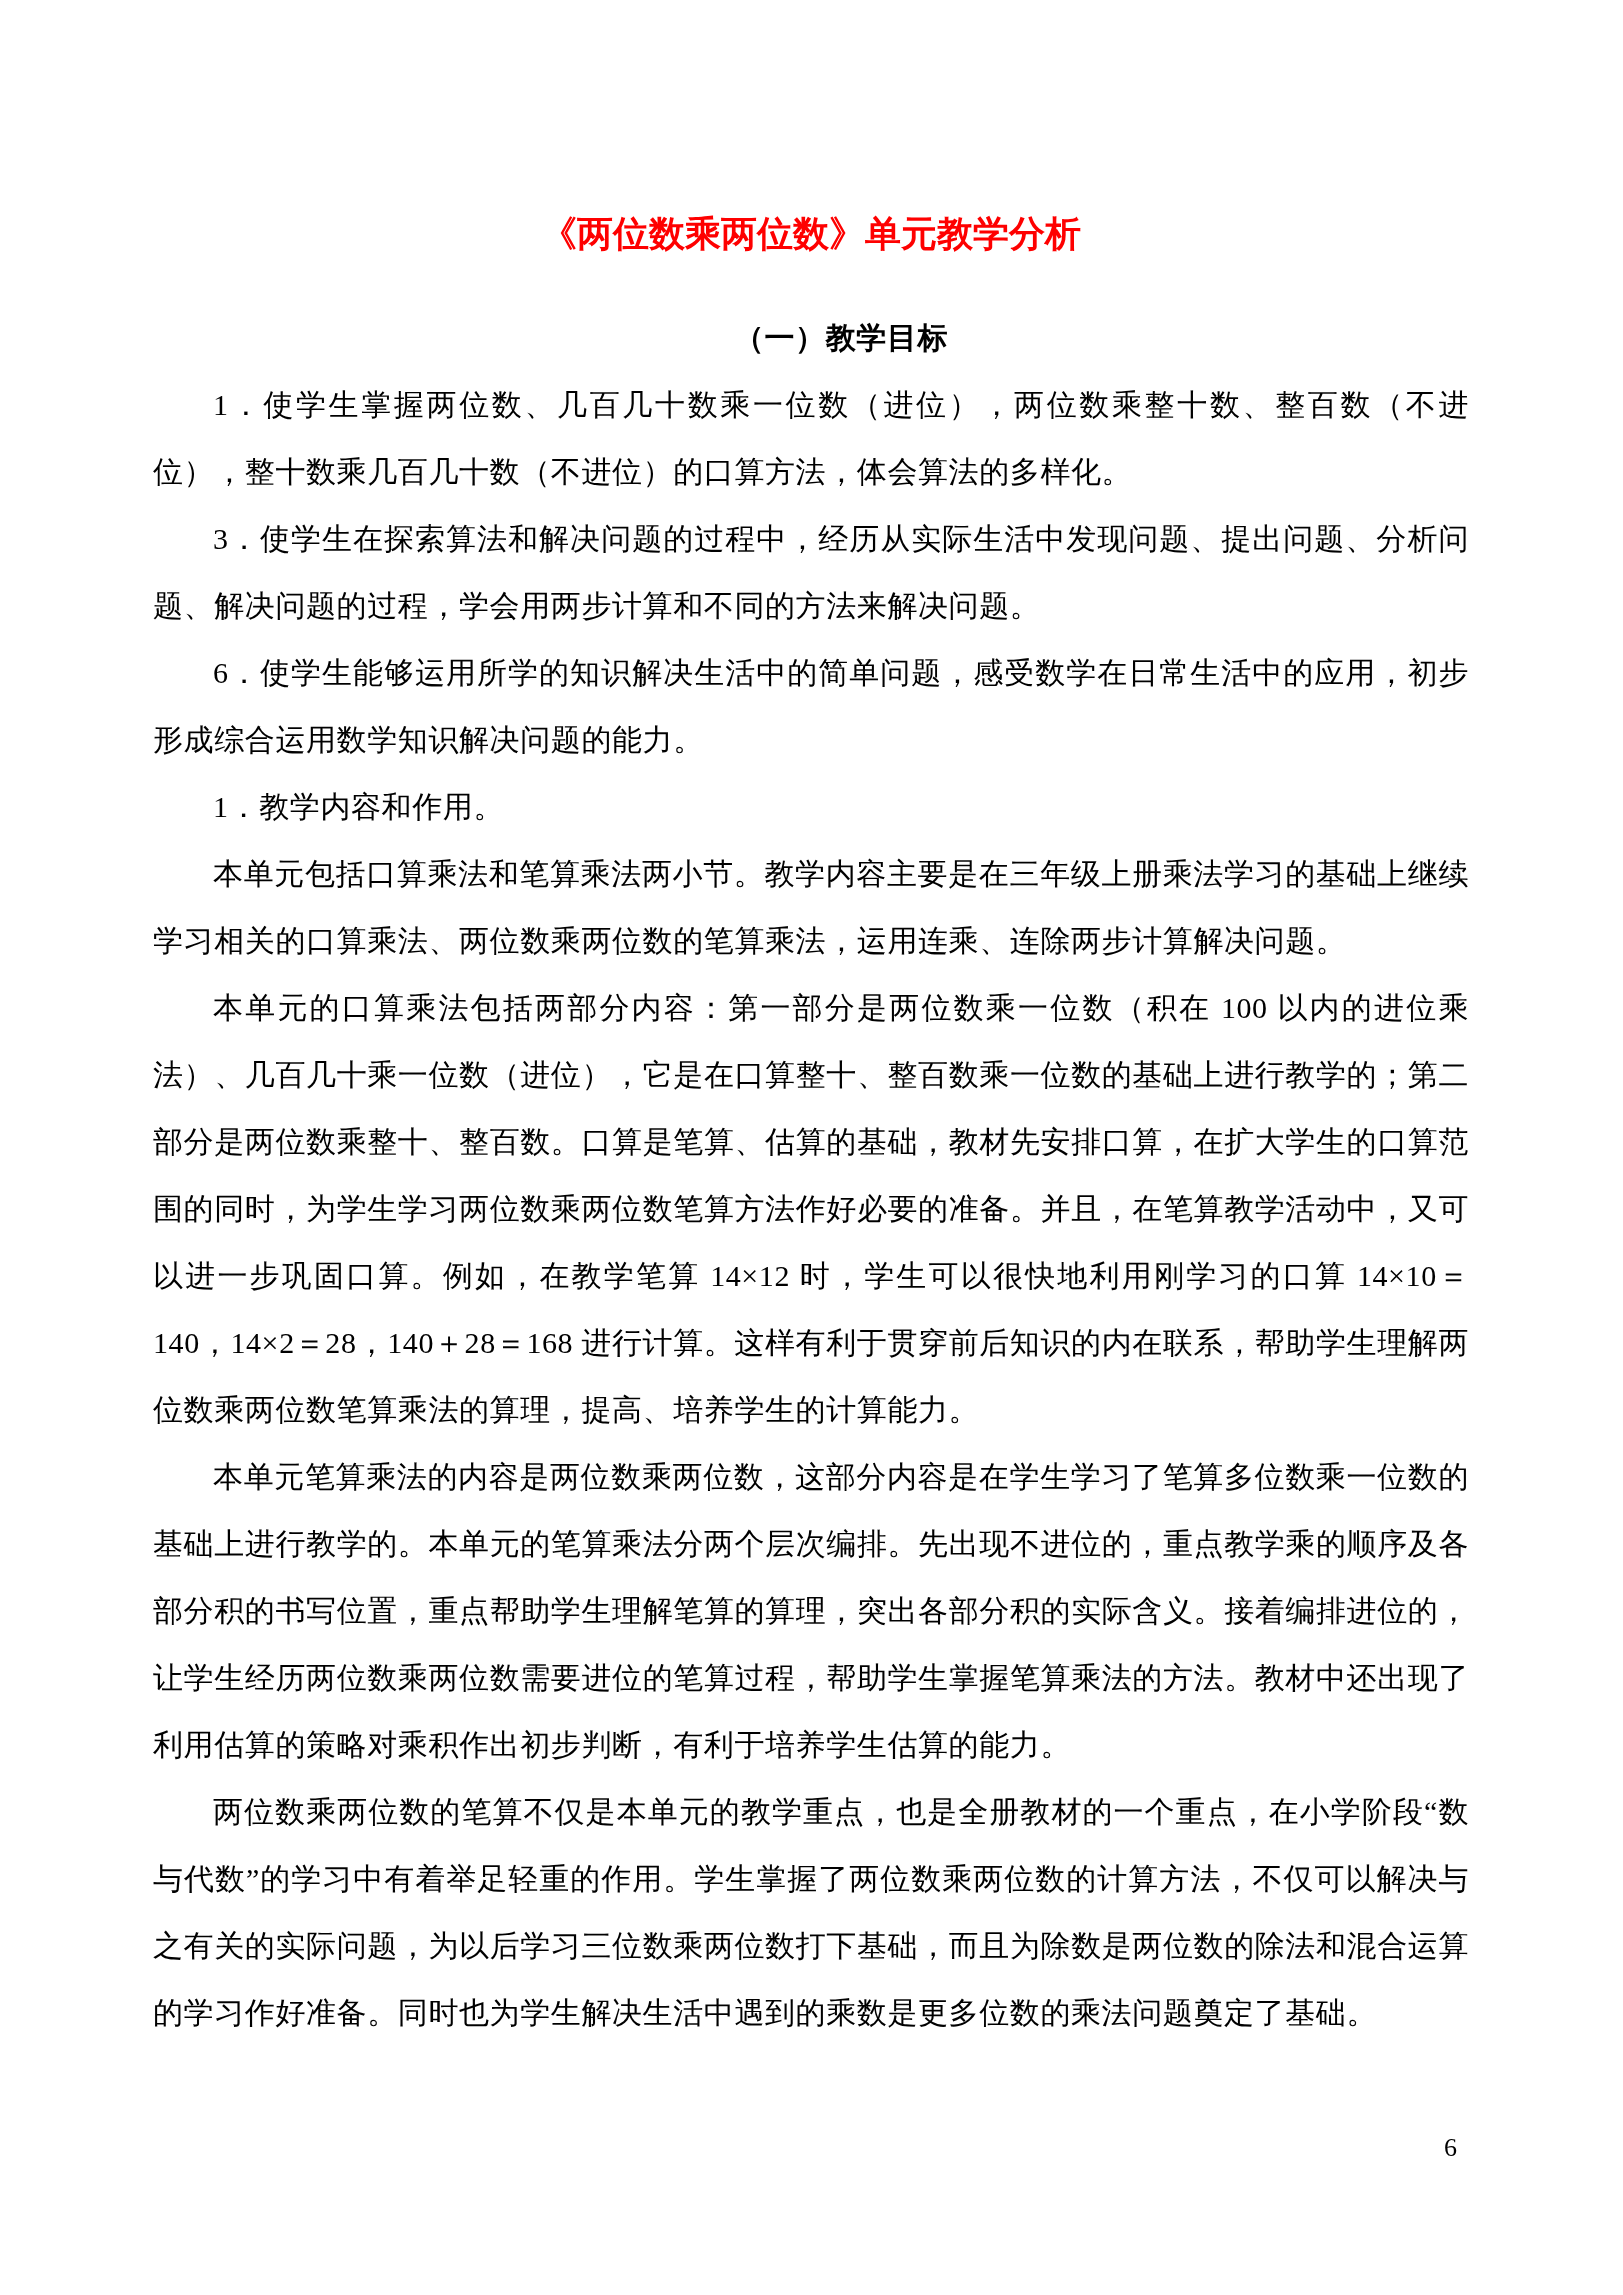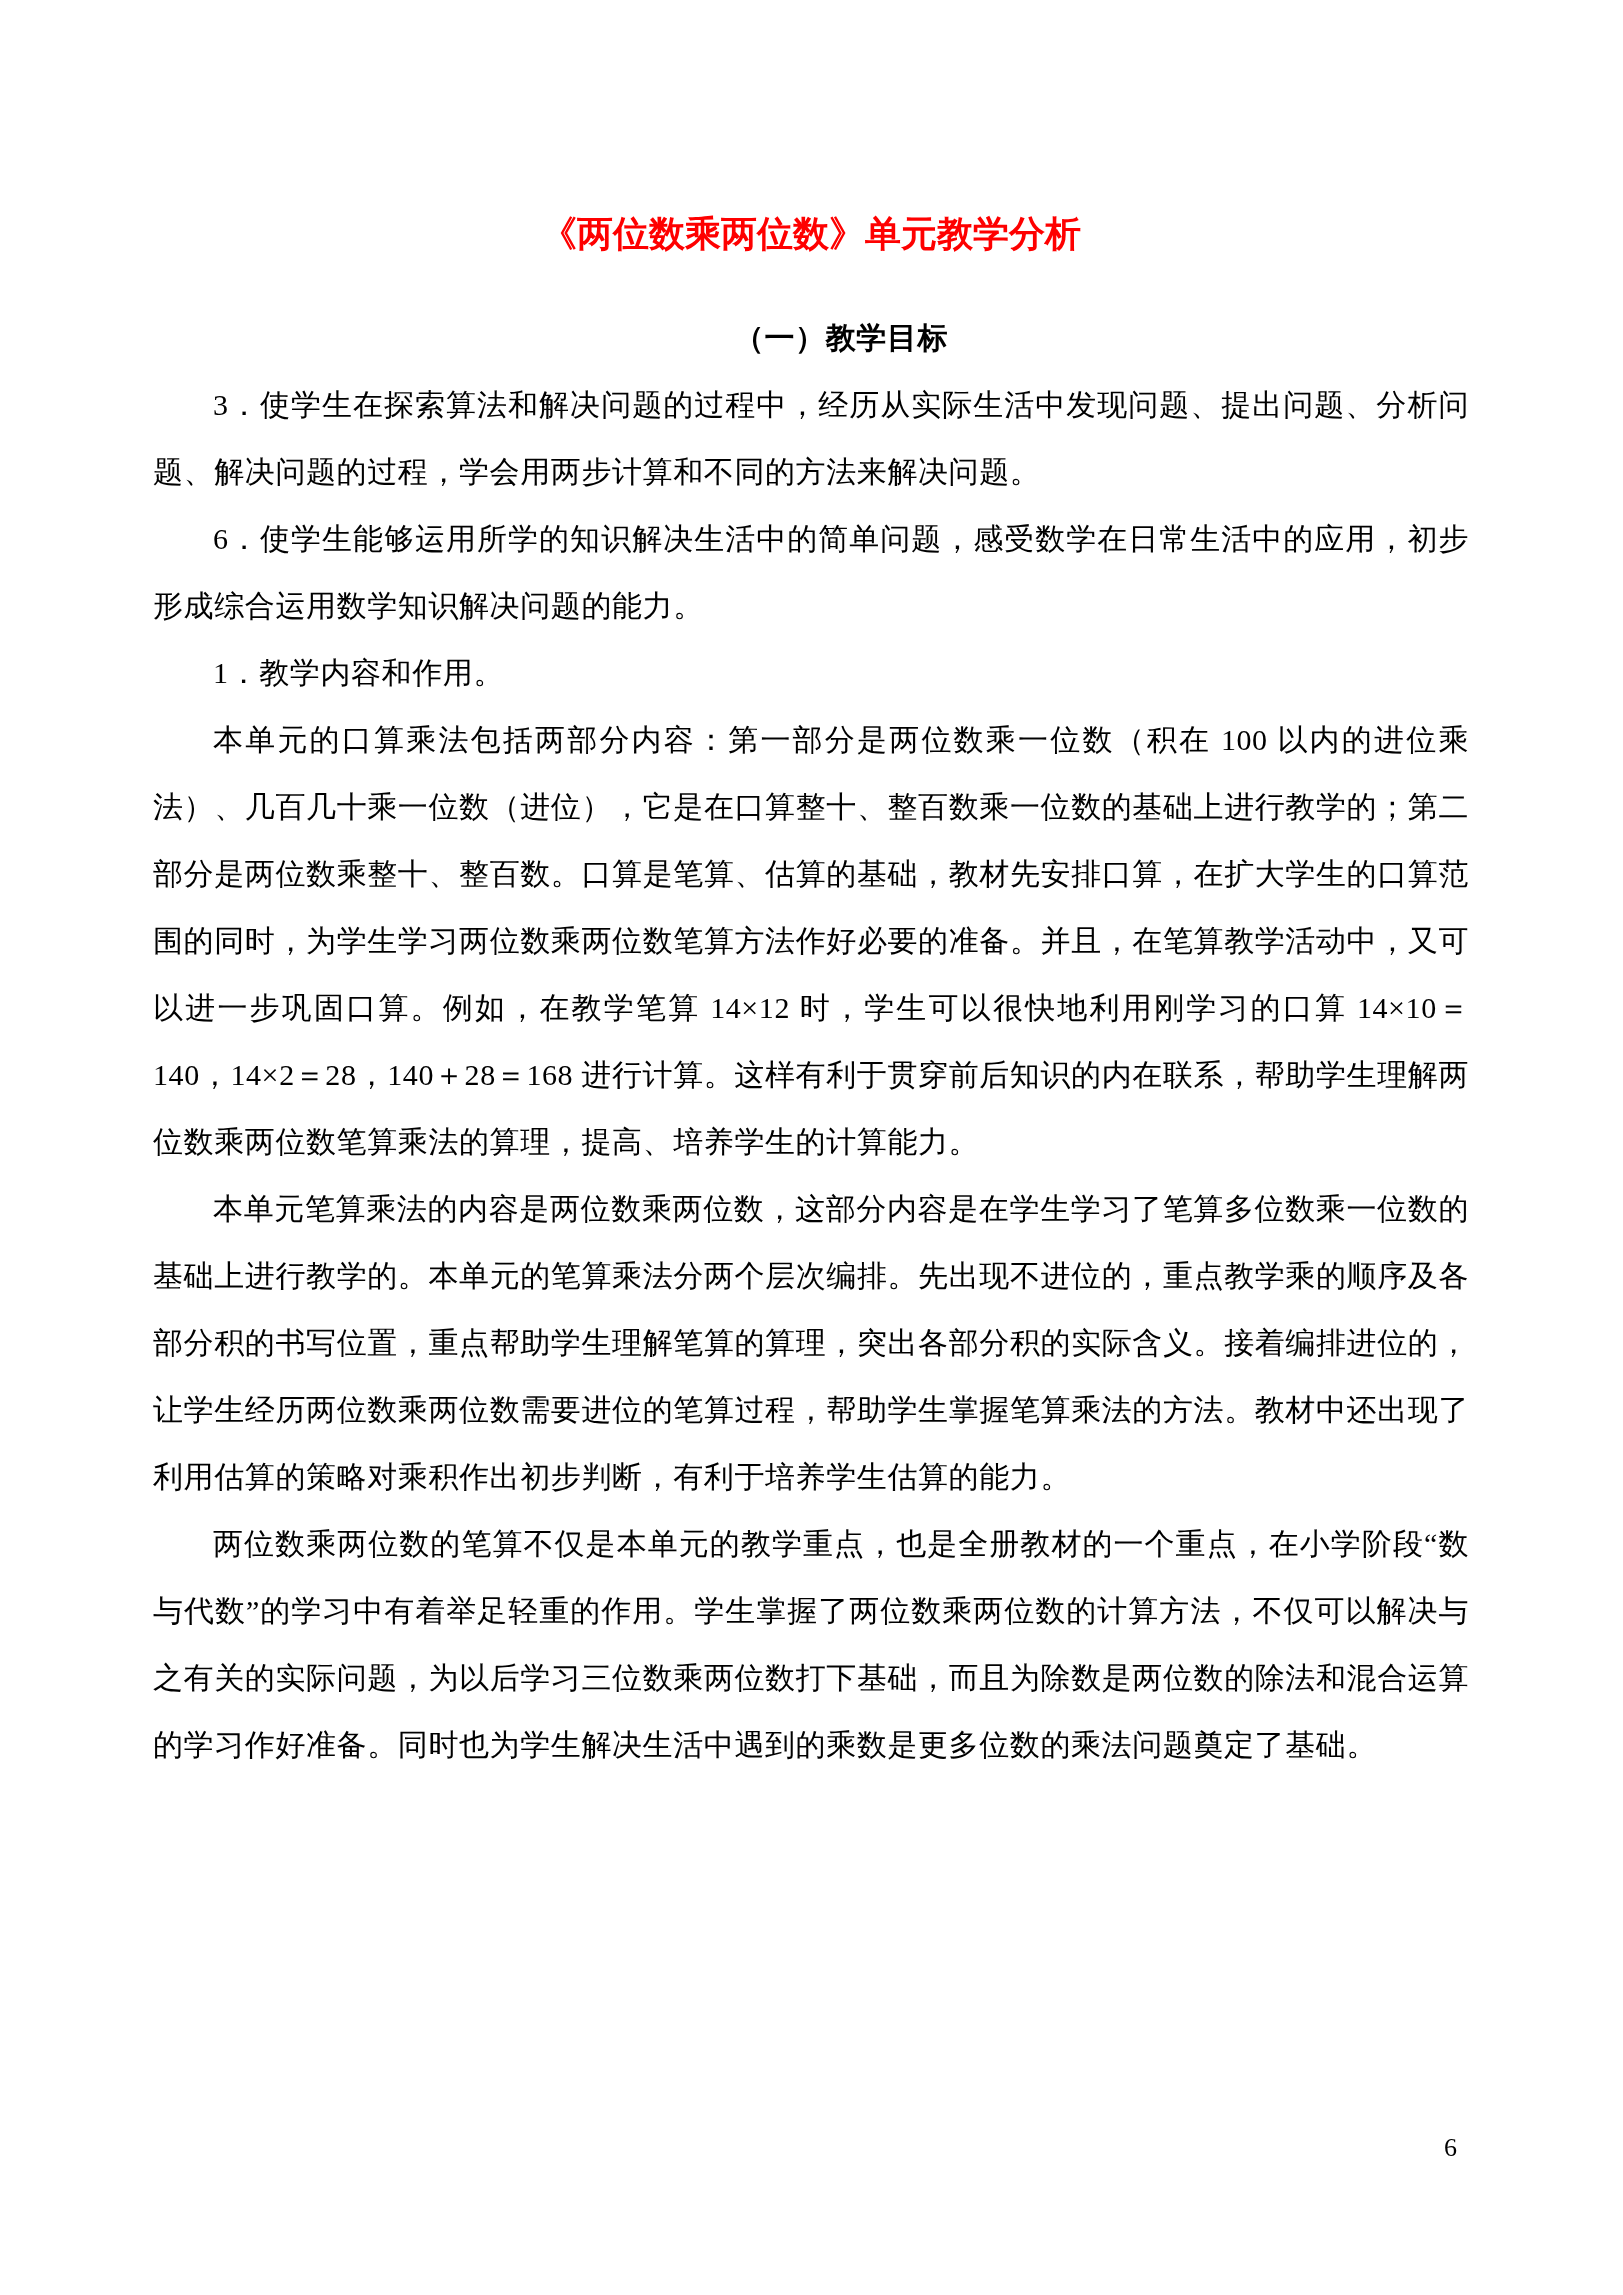--- a/index.html
+++ b/index.html
@@ -48,23 +48,25 @@
   }
 </style>
 </head>
 <body>
 
 <div class="page" style="color: rgb(0, 0, 0); text-decoration: underline;">
   <div class="content">
     <h1 class="doc-title" style="color: rgb(254, 0, 0);">《两位数乘两位数》单元教学分析</h1>
     <div id="doc-blocks">
         <div class="block heading">（一）教学目标</div>
+        <div class="block paragraph">1．使学生掌握两位数、几百几十数乘一位数（进位），两位数乘整十数、整百数（不进位），整十数乘几百几十数（不进位）的口算方法，体会算法的多样化。</div>
         <div class="block paragraph">3．使学生在探索算法和解决问题的过程中，经历从实际生活中发现问题、提出问题、分析问题、解决问题的过程，学会用两步计算和不同的方法来解决问题。</div>
         <div class="block paragraph">6．使学生能够运用所学的知识解决生活中的简单问题，感受数学在日常生活中的应用，初步形成综合运用数学知识解决问题的能力。</div>
         <div class="block paragraph">1．教学内容和作用。</div>
+        <div class="block paragraph">本单元包括口算乘法和笔算乘法两小节。教学内容主要是在三年级上册乘法学习的基础上继续学习相关的口算乘法、两位数乘两位数的笔算乘法，运用连乘、连除两步计算解决问题。</div>
         <div class="block paragraph">本单元的口算乘法包括两部分内容：第一部分是两位数乘一位数（积在 100 以内的进位乘法）、几百几十乘一位数（进位），它是在口算整十、整百数乘一位数的基础上进行教学的；第二部分是两位数乘整十、整百数。口算是笔算、估算的基础，教材先安排口算，在扩大学生的口算范围的同时，为学生学习两位数乘两位数笔算方法作好必要的准备。并且，在笔算教学活动中，又可以进一步巩固口算。例如，在教学笔算 14×12 时，学生可以很快地利用刚学习的口算 14×10＝140，14×2＝28，140＋28＝168 进行计算。这样有利于贯穿前后知识的内在联系，帮助学生理解两位数乘两位数笔算乘法的算理，提高、培养学生的计算能力。</div>
         <div class="block paragraph">本单元笔算乘法的内容是两位数乘两位数，这部分内容是在学生学习了笔算多位数乘一位数的基础上进行教学的。本单元的笔算乘法分两个层次编排。先出现不进位的，重点教学乘的顺序及各部分积的书写位置，重点帮助学生理解笔算的算理，突出各部分积的实际含义。接着编排进位的，让学生经历两位数乘两位数需要进位的笔算过程，帮助学生掌握笔算乘法的方法。教材中还出现了利用估算的策略对乘积作出初步判断，有利于培养学生估算的能力。</div>
         <div class="block paragraph">两位数乘两位数的笔算不仅是本单元的教学重点，也是全册教材的一个重点，在小学阶段“数与代数”的学习中有着举足轻重的作用。学生掌握了两位数乘两位数的计算方法，不仅可以解决与之有关的实际问题，为以后学习三位数乘两位数打下基础，而且为除数是两位数的除法和混合运算的学习作好准备。同时也为学生解决生活中遇到的乘数是更多位数的乘法问题奠定了基础。</div>
       </div>
   </div>
   <div class="page-num">6</div>
 </div>
 
 
 </body></html>

